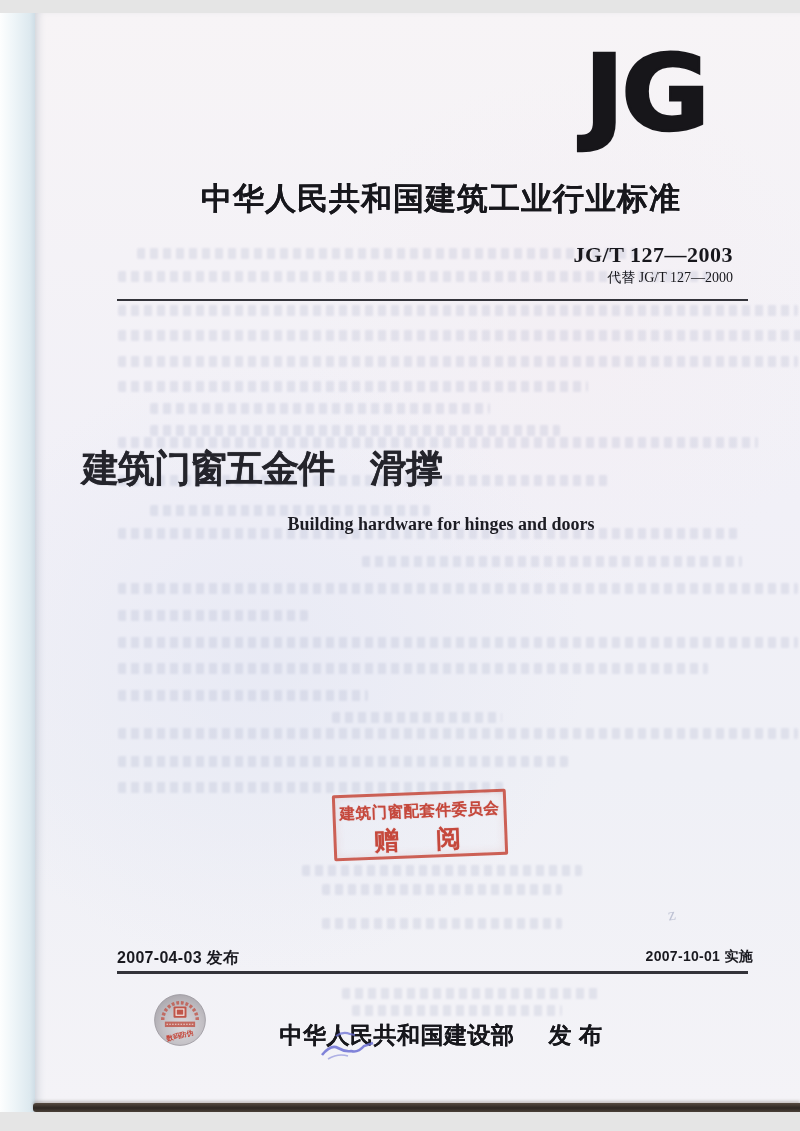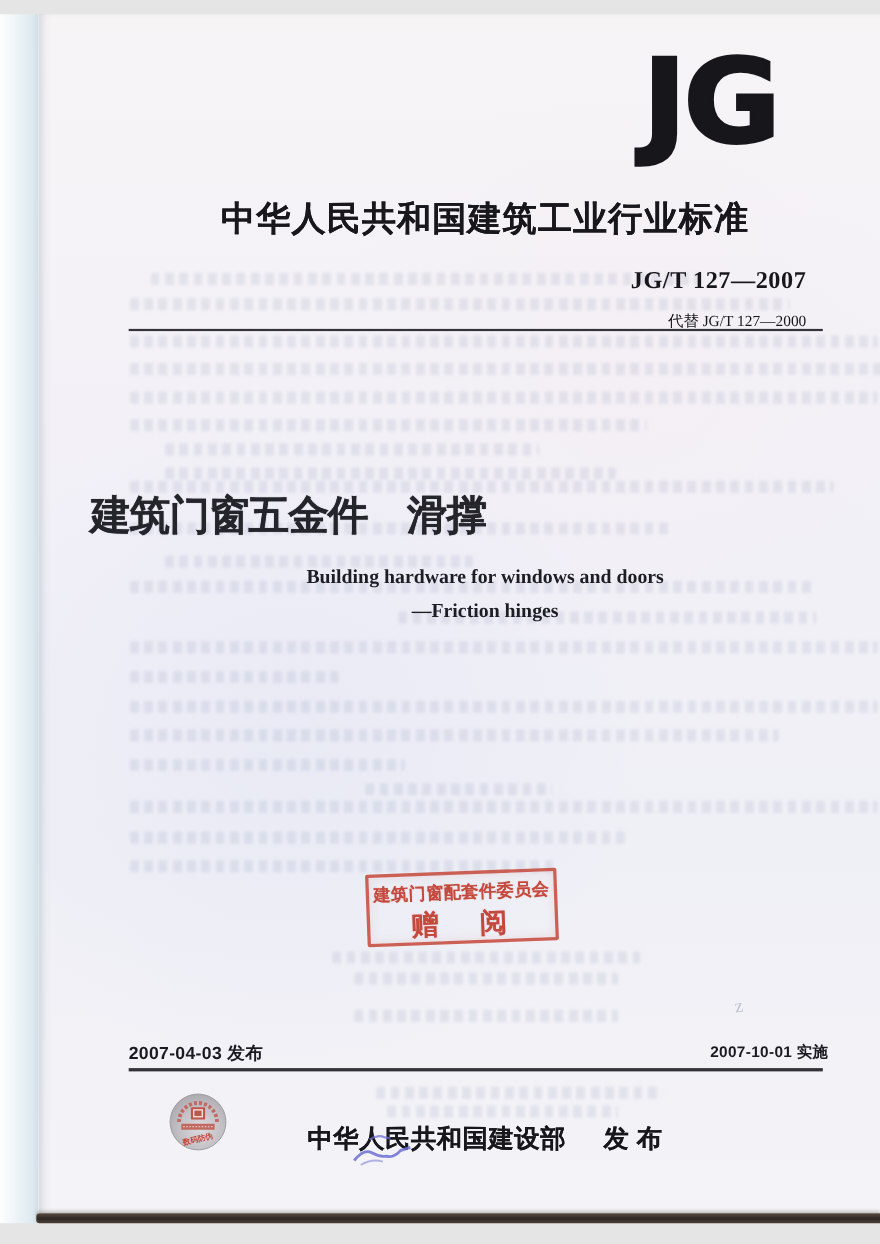--- a/index.html
+++ b/index.html
@@ -32,21 +32,21 @@
   .jg-logo{position:absolute;top:27px;right:93px;font-size:108px;line-height:1;
       font-weight:bold;font-family:"DejaVu Sans","Liberation Sans",sans-serif;
       color:#17161a;letter-spacing:-3px;-webkit-text-stroke:2.5px #17161a;
       transform:scaleY(.98);}
   .std-title{position:absolute;top:165px;left:0;width:100%;text-align:center;
       font-size:31px;font-weight:bold;letter-spacing:1px;color:#17171c;margin:0;
       text-shadow:0 0 .5px #17171c;}
   .std-no-block{position:absolute;top:229px;right:67px;text-align:right;
       font-family:"Liberation Serif","DejaVu Serif",serif;color:#17171c;}
   .std-no{font-size:22px;font-weight:bold;letter-spacing:.5px;}
-  .std-replace{font-size:14px;margin-top:15px;}
+  .std-replace{font-size:14px;margin-top:1px;}
   .rule{position:absolute;left:35px;width:631px;background:#33333a;}
   .rule-top{top:286px;height:2px;}
   .rule-bottom{top:958px;height:3px;}
 
   .main-title{position:absolute;top:431px;left:0;width:100%;
       font-size:37px;font-weight:bold;letter-spacing:-1px;color:#24242b;
       text-shadow:0 0 .7px #24242b;}
   .en-title{position:absolute;top:501px;left:0;width:100%;text-align:center;
       font-family:"Liberation Serif","DejaVu Serif",serif;font-weight:bold;
       font-size:18px;color:#1d1d24;}
@@ -113,31 +113,30 @@
           <div class="bleed-line" style="top: 975px; left: 260px; width: 260px;"></div>
           <div class="bleed-line" style="top: 992px; left: 270px; width: 210px;"></div>
         </div>
 
       <div class="content">
         <div class="jg-logo">JG</div>
 
         <h1 class="std-title">中华人民共和国建筑工业行业标准</h1>
 
         <div class="std-no-block">
-          <div class="std-no">JG/T 127—2007</div>
+          <div class="std-no">JG/T 127—2003</div>
           <div class="std-replace">代替 JG/T 127—2000</div>
         </div>
 
         <div class="rule rule-top"></div>
 
         <div class="main-title">建筑门窗五金件　滑撑</div>
 
         <div class="en-title">
-          <div class="l1">Building hardware for windows and doors</div>
-          <div class="l2">—Friction hinges</div>
+          <div class="l1">Building hardware for hinges and doors</div>
         </div>
 
         <div class="stamp">
           <div class="stamp-l1">建筑门窗配套件委员会</div>
           <div class="stamp-l2">赠　阅</div>
         </div>
 
         <div class="pencil-z">z</div>
 
         <div class="date-left">2007-04-03 发布</div>

